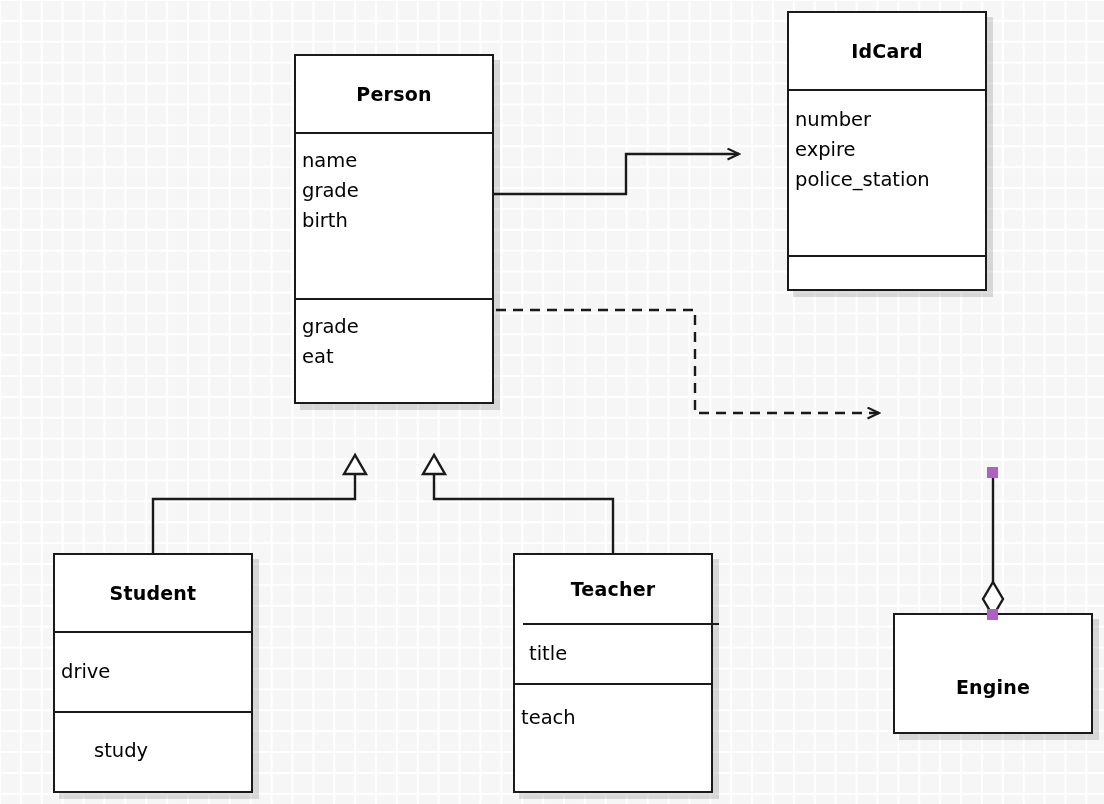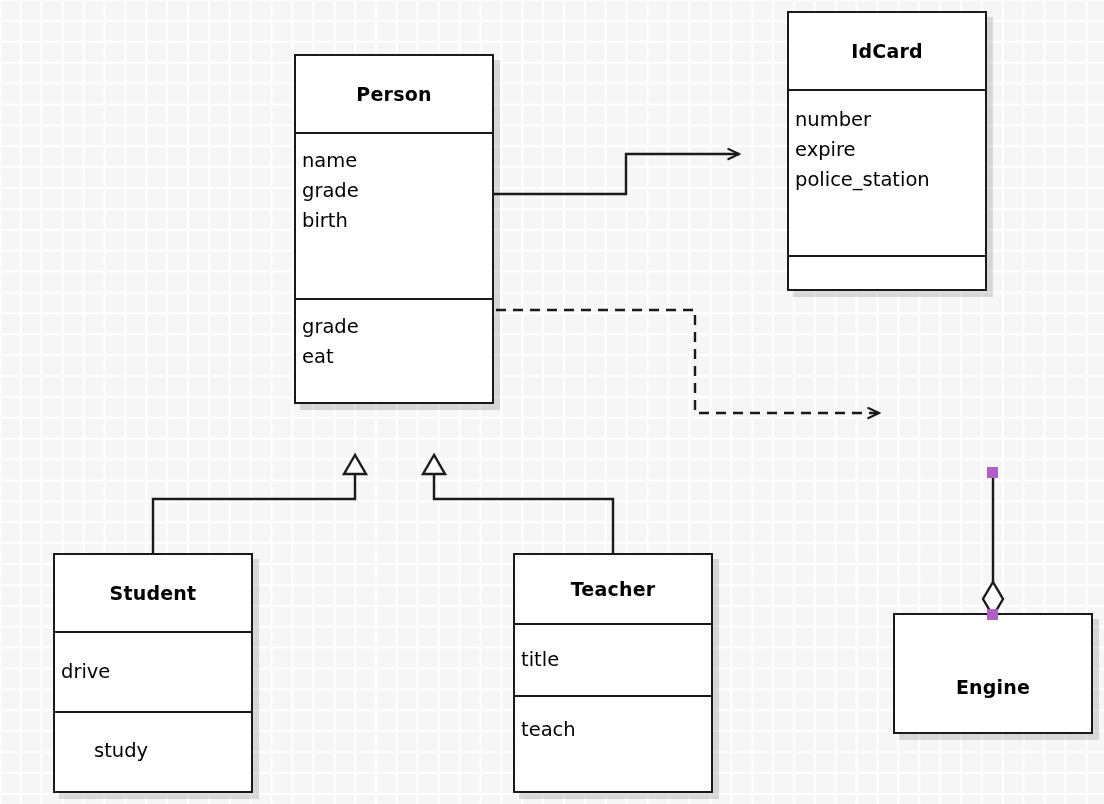--- a/index.html
+++ b/index.html
@@ -150,21 +150,21 @@
     <div class="compartment member-list" style="height:80px;">
       <span class="member">drive</span>
     </div>
     <div class="compartment member-list" style="height:78px;padding-left:39px;">
       <span class="member">study</span>
     </div>
   </div>
 
   <div class="uml-class" style="left:513px; top:553px; width:200px; height:240px;">
     <div class="compartment class-title" style="height:68px;">Teacher</div>
-    <div class="compartment member-list" style="height:72px;">
+    <div class="compartment member-list" style="height:60px;margin-left:8px;">
       <span class="member">title</span>
     </div>
     <div class="compartment member-list" style="height:68px;">
       <span class="member">teach</span>
     </div>
   </div>
 
   <div class="handle" style="left:987px; top:467px;"></div>
   <div class="handle" style="left:987px; top:609px;"></div>
 

